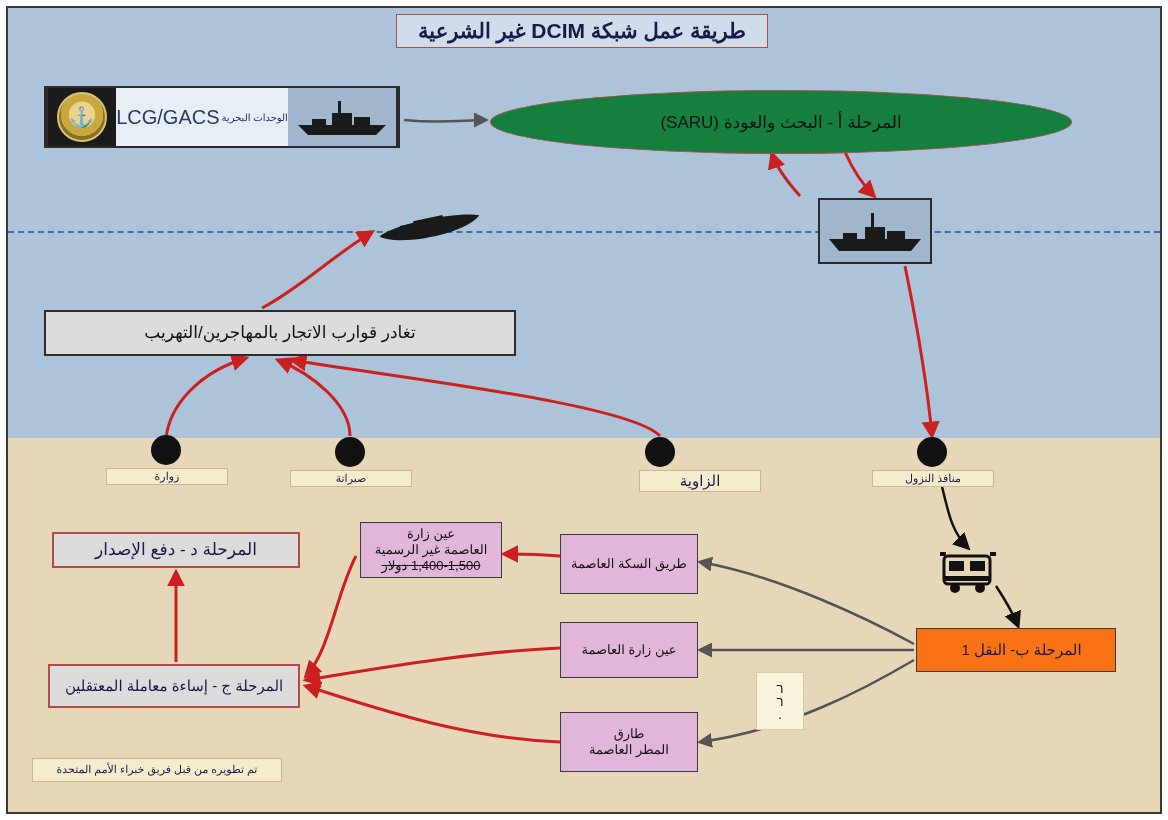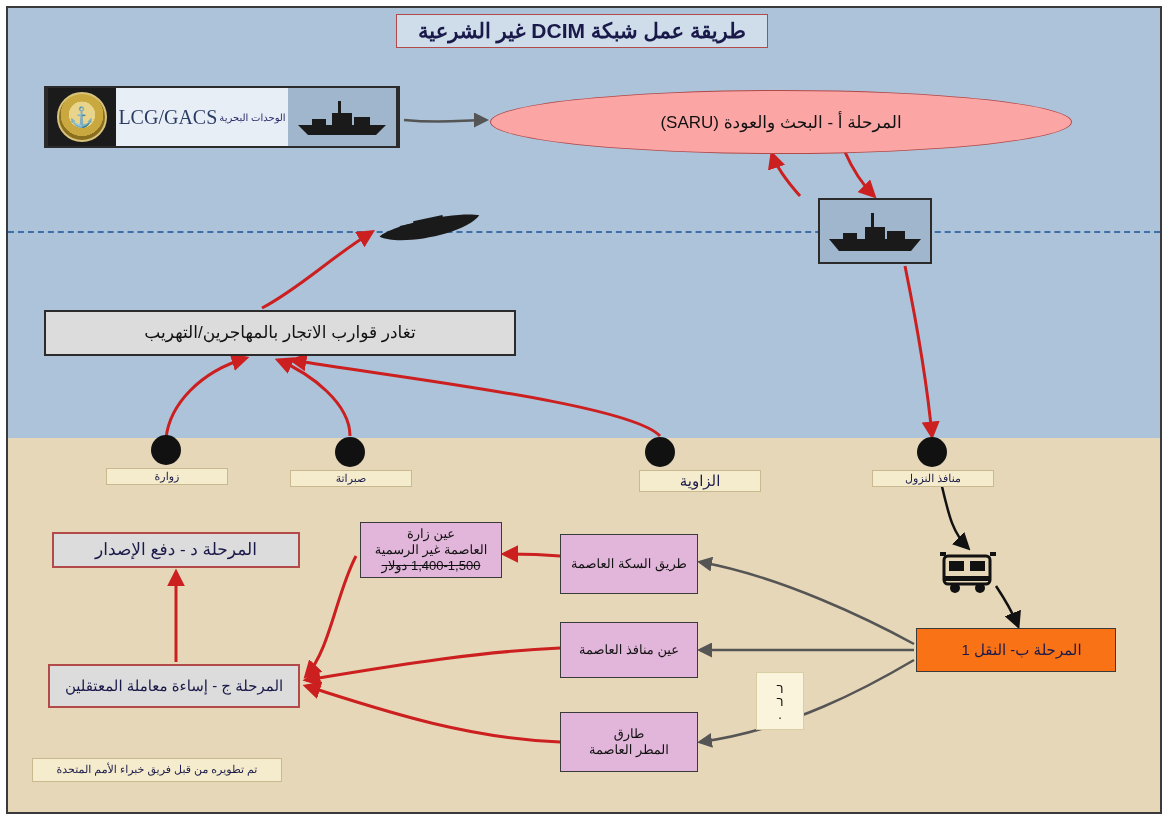--- a/index.html
+++ b/index.html
@@ -54,30 +54,30 @@
     background:radial-gradient(circle at 50% 45%, #e8d48a 0 38%, #c9a93f 39% 62%, #8a6f1e 63% 100%);
     border:2px solid #d9c37a;position:relative;
     display:flex;align-items:center;justify-content:center;
     color:#2b2b11;font-size:20px;
   }
   .lcg-cell{
     flex:1;background:#e7eef6;display:flex;flex-direction:row;
     align-items:center;justify-content:center;gap:2px;
   }
   .lcg-small{font-size:10px;color:#2b2b6a;}
-  .lcg-big{font-size:20px;color:#2b3c64;font-weight:400;font-family:Liberation Serif, serif;}
+  .lcg-big{font-size:20px;color:#2b3c64;font-weight:400;}
   .boat-cell{
     width:108px;background:#9fb6cc;border-right:2px solid #2b2b2b;
     display:flex;align-items:center;justify-content:center;
   }
 
   .ellipse{
     position:absolute;left:490px;top:90px;width:580px;height:62px;
     border-radius:50%/50%;
-    background:#fca5a5;border:1.5px solid #b24a4a;
+    background:#15803d;border:1.5px solid #b24a4a;
     display:flex;align-items:center;justify-content:center;
     color:#111;font-size:17px;
   }
 
   .ship-box{
     position:absolute;left:818px;top:198px;width:114px;height:66px;
     border:2px solid #2b2b2b;background:#9fb6cc;box-sizing:border-box;
     display:flex;align-items:center;justify-content:center;
   }
   .boat-free{position:absolute;left:370px;top:196px;width:118px;height:56px;}
@@ -258,21 +258,21 @@
     <span class="ln">عين زارة</span>
     <span class="ln">العاصمة غير الرسمية</span>
     <span class="ln price">1,400-1,500 دولار</span>
   </div>
 
   <div class="box pbox" style="left:560px;top:528px;width:138px;height:60px;margin-top:6px;">
     <span class="ln">طريق السكة العاصمة</span>
   </div>
 
   <div class="box pbox" style="left:560px;top:622px;width:138px;height:56px;">
-    <span class="ln">عين منافذ العاصمة</span>
+    <span class="ln">عين زارة العاصمة</span>
   </div>
 
   <div class="box pbox" style="left:560px;top:712px;width:138px;height:60px;">
     <span class="ln">طارق</span>
     <span class="ln">المطر العاصمة</span>
   </div>
 
   <div class="box stage-abuse">
     <span>المرحلة ج - إساءة معاملة المعتقلين</span>
   </div>

